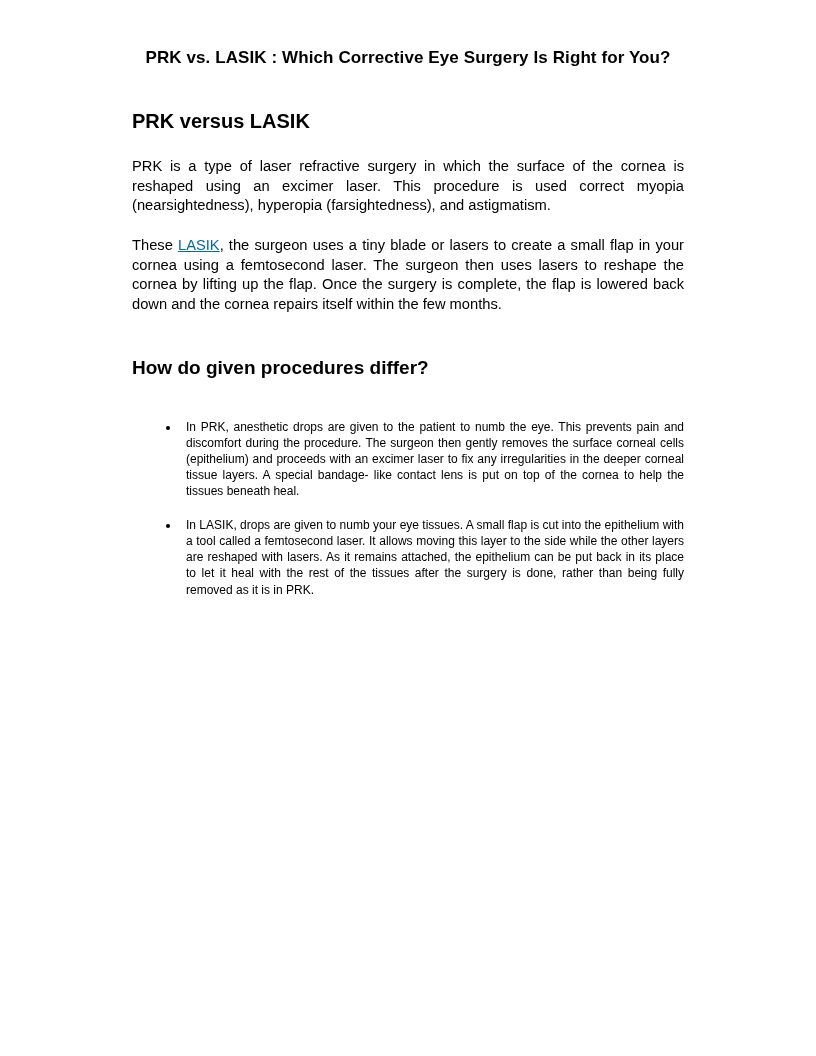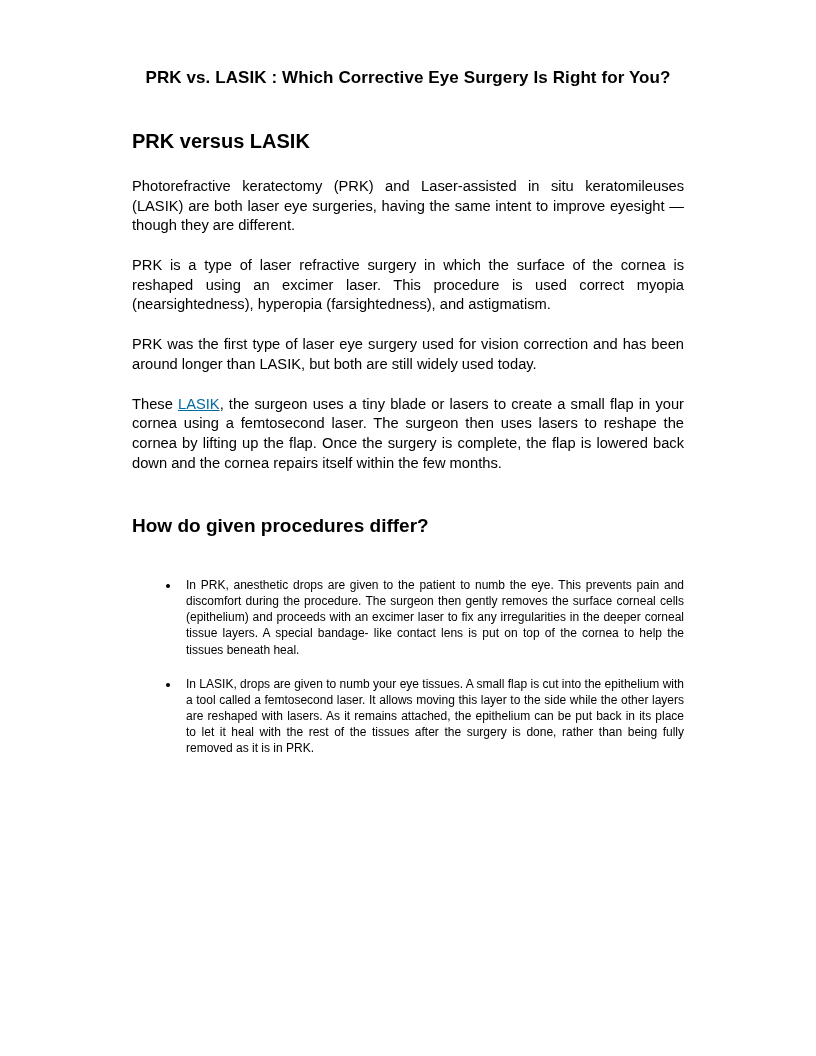--- a/index.html
+++ b/index.html
@@ -7,21 +7,21 @@
     background: #ffffff;
     font-family: "Liberation Sans", sans-serif;
     color: #000000;
   }
   .page {
     position: relative;
     width: 744px;
     height: 1056px;
     margin: 0 auto;
     background: #ffffff;
-    padding: 68px 96px 60px 96px;
+    padding: 48px 96px 60px 96px;
   }
   .doc-title {
     font-size: 17px;
     font-weight: bold;
     text-align: center;
     margin-bottom: 42px;
     letter-spacing: 0.1px;
   }
   .subheading {
     font-size: 20px;
@@ -60,25 +60,23 @@
 </style>
 </head>
 <body>
 
 <div class="page">
 
   <h1 class="doc-title">PRK vs. LASIK : Which Corrective Eye Surgery Is Right for You?</h1>
 
   <p class="subheading">PRK versus LASIK</p>
 
-  <p class="para">Photorefractive keratectomy (PRK) and Laser-assisted in situ keratomileuses (LASIK) are both laser eye surgeries, having the same intent to improve eyesight — though they are different.</p>
 
   <p class="para">PRK is a type of laser refractive surgery in which the surface of the cornea is reshaped using an excimer laser. This procedure is used correct myopia (nearsightedness), hyperopia (farsightedness), and astigmatism.</p>
 
-  <p class="para">PRK was the first type of laser eye surgery used for vision correction and has been around longer than LASIK, but both are still widely used today.</p>
 
 
 
   <p class="para"><span>These </span><a href="#">LASIK</a><span>, the surgeon uses a tiny blade or lasers to create a small flap in your cornea using a femtosecond laser. The surgeon then uses lasers to reshape the cornea by lifting up the flap. Once the surgery is complete, the flap is lowered back down and the cornea repairs itself within the few months.</span></p>
 
   <h2 class="section-heading">How do given procedures differ?</h2>
 
   <ul class="bullets">
     <li>In PRK, anesthetic drops are given to the patient to numb the eye. This prevents pain and discomfort during the procedure. The surgeon then gently removes the surface corneal cells (epithelium) and proceeds with an excimer laser to fix any irregularities in the deeper corneal tissue layers. A special bandage- like contact lens is put on top of the cornea to help the tissues beneath heal.</li>
     <li>In LASIK, drops are given to numb your eye tissues. A small flap is cut into the epithelium with a tool called a femtosecond laser. It allows moving this layer to the side while the other layers are reshaped with lasers. As it remains attached, the epithelium can be put back in its place to let it heal with the rest of the tissues after the surgery is done, rather than being fully removed as it is in PRK.</li>

